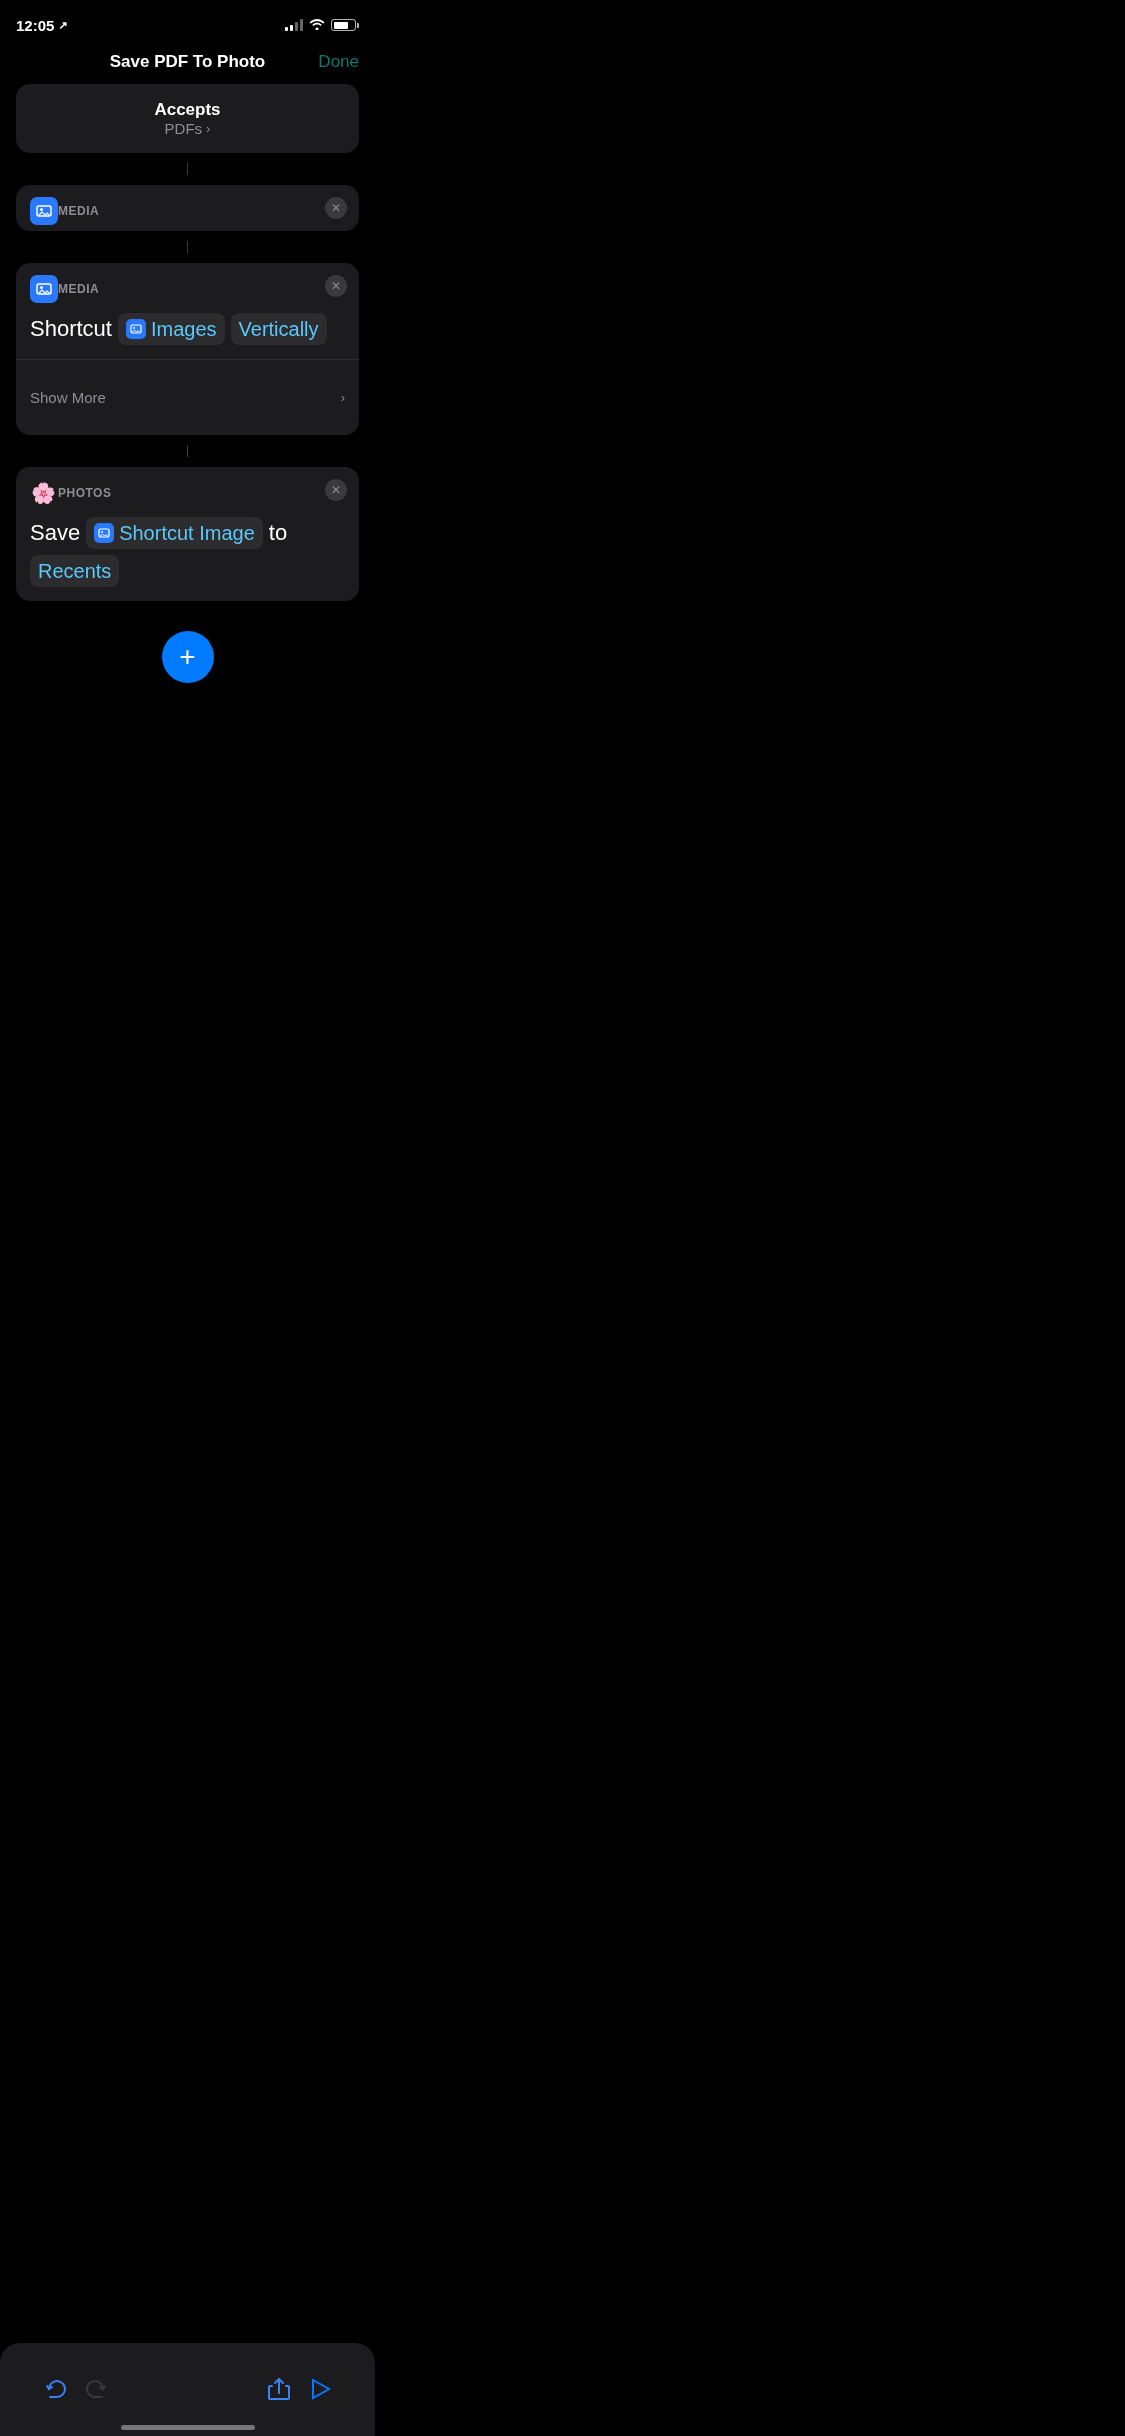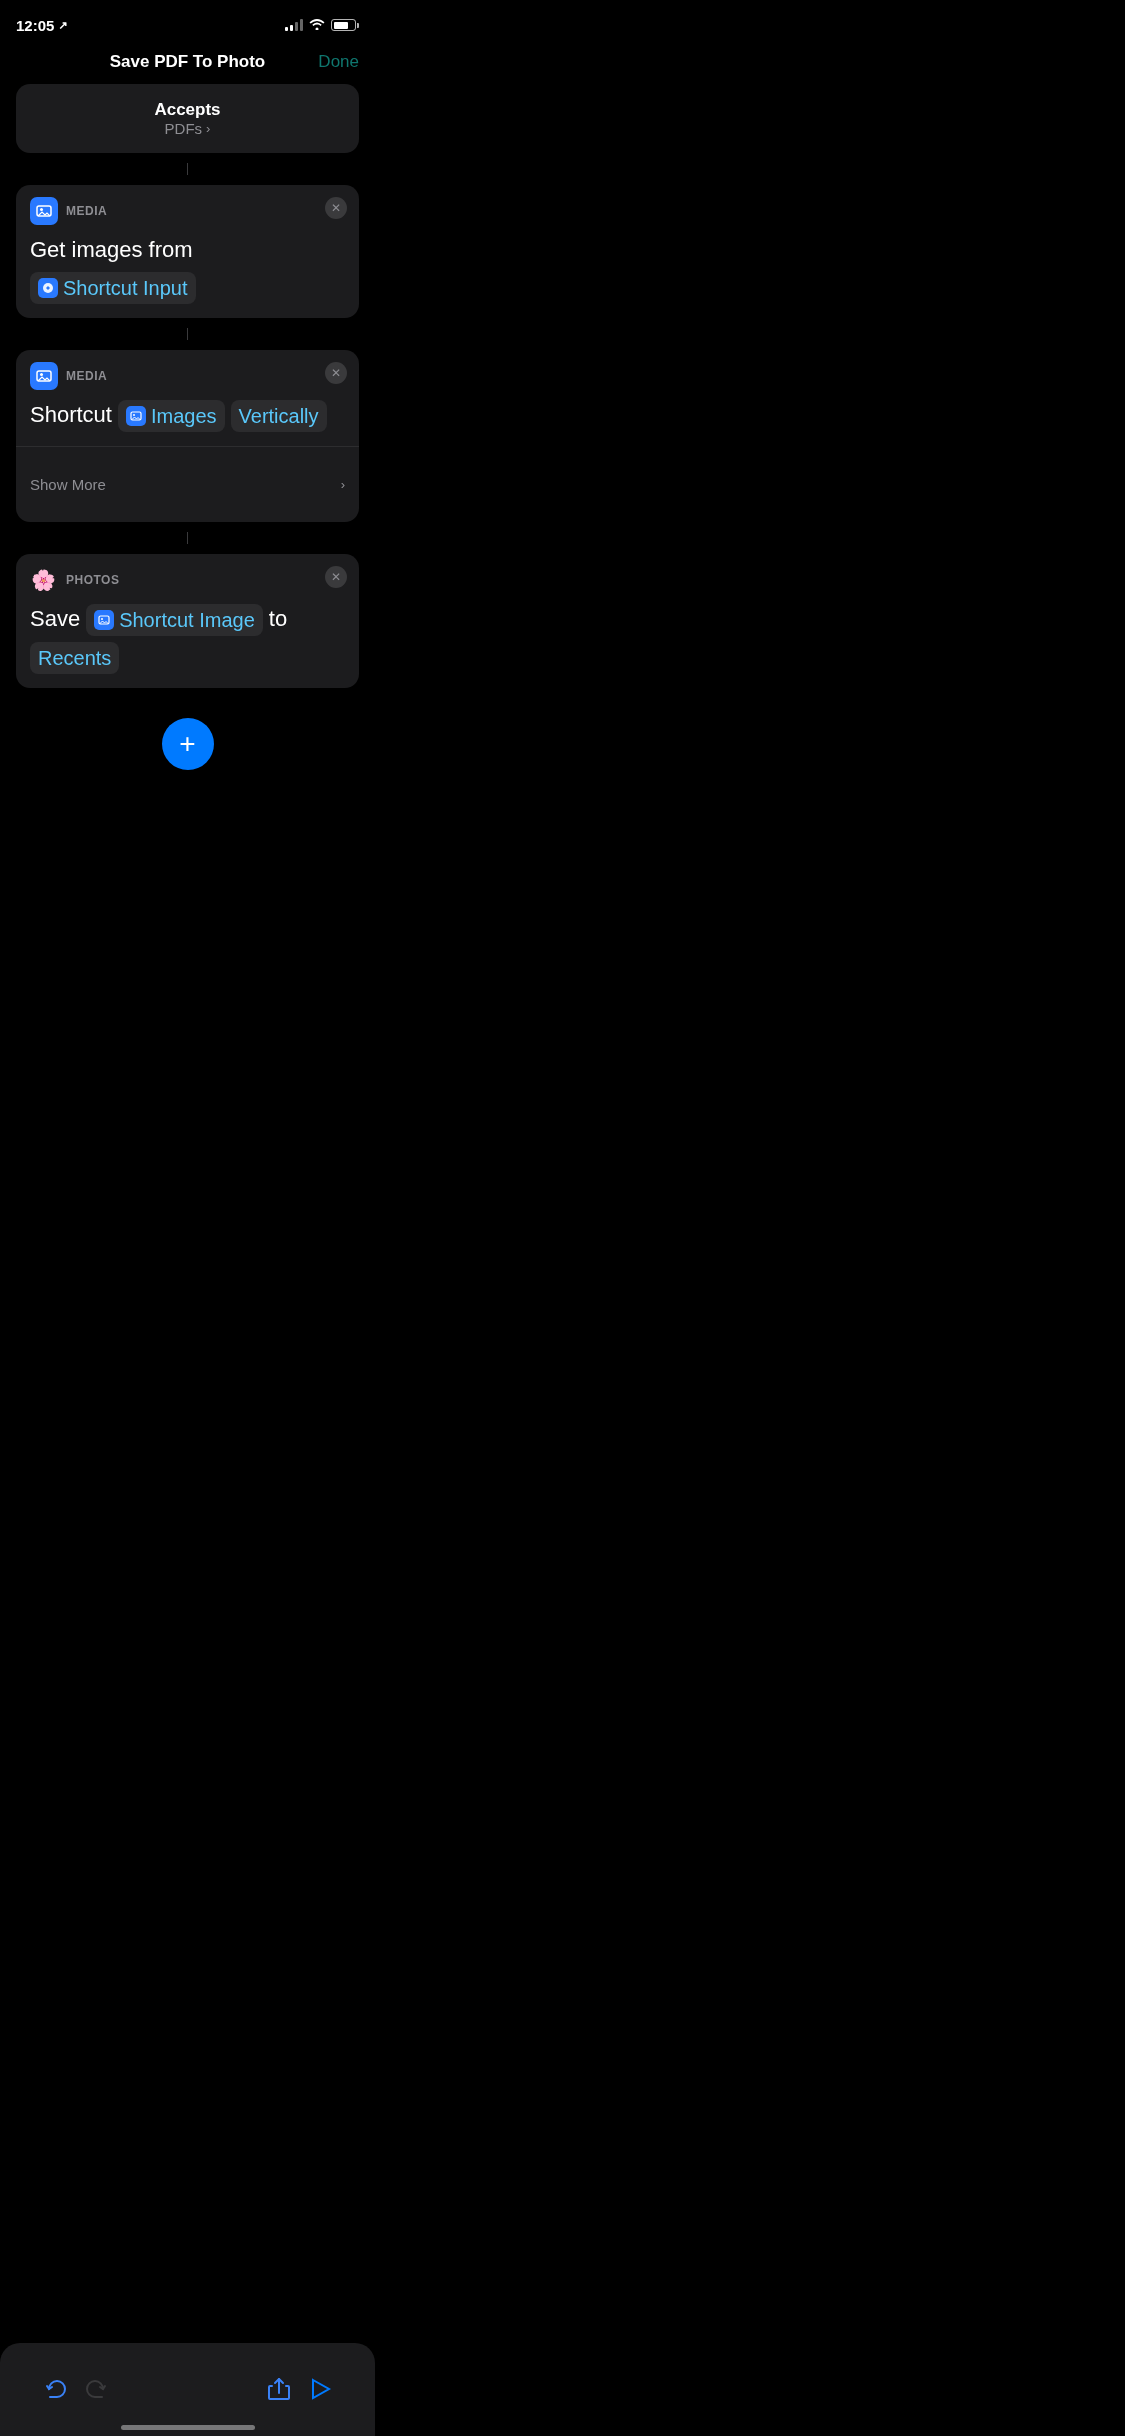--- a/index.html
+++ b/index.html
@@ -141,21 +141,20 @@
     
     .action-card {
       background: #1c1c1e;
       border-radius: 14px;
       overflow: hidden;
       position: relative;
     }
     .action-header {
       display: flex;
       align-items: center;
-      gap: 8px;
       padding: 12px 14px 6px;
     }
     .action-icon {
       width: 28px;
       height: 28px;
       border-radius: 7px;
       display: flex;
       align-items: center;
       justify-content: center;
       background: #2979FF;
@@ -398,32 +397,20 @@
     <div class="action-header">
       <div class="action-icon">
         <svg width="16" height="16" viewBox="0 0 16 16" fill="white">
           <rect x="1" y="3" width="14" height="10" rx="2" stroke="white" stroke-width="1.5" fill="none"></rect>
           <circle cx="5.5" cy="6.5" r="1.5" fill="white"></circle>
           <path d="M2 13l4-4 3 3 2-2 3 3" stroke="white" stroke-width="1.2" fill="none"></path>
         </svg>
       </div>
       <span class="action-category">MEDIA</span>
       <div class="close-btn">✕</div>
-    </div>
-    <div class="action-body">
-      <span class="action-body-text">Get images from</span>
-      <span class="action-token">
-        <span class="token-icon">
-          <svg width="12" height="12" viewBox="0 0 12 12" fill="white">
-            <circle cx="6" cy="6" r="5" fill="white" opacity="0.9"></circle>
-            <path d="M4 6l2-2 2 2-2 2z" fill="#2979FF"></path>
-          </svg>
-        </span>
-        <span>Shortcut Input</span>
-      </span>
     </div>
   </div>
 
   <div class="connector">
     <div class="connector-line"></div>
   </div>
 
   <div class="action-card">
     <div class="action-header">
       <div class="action-icon">

